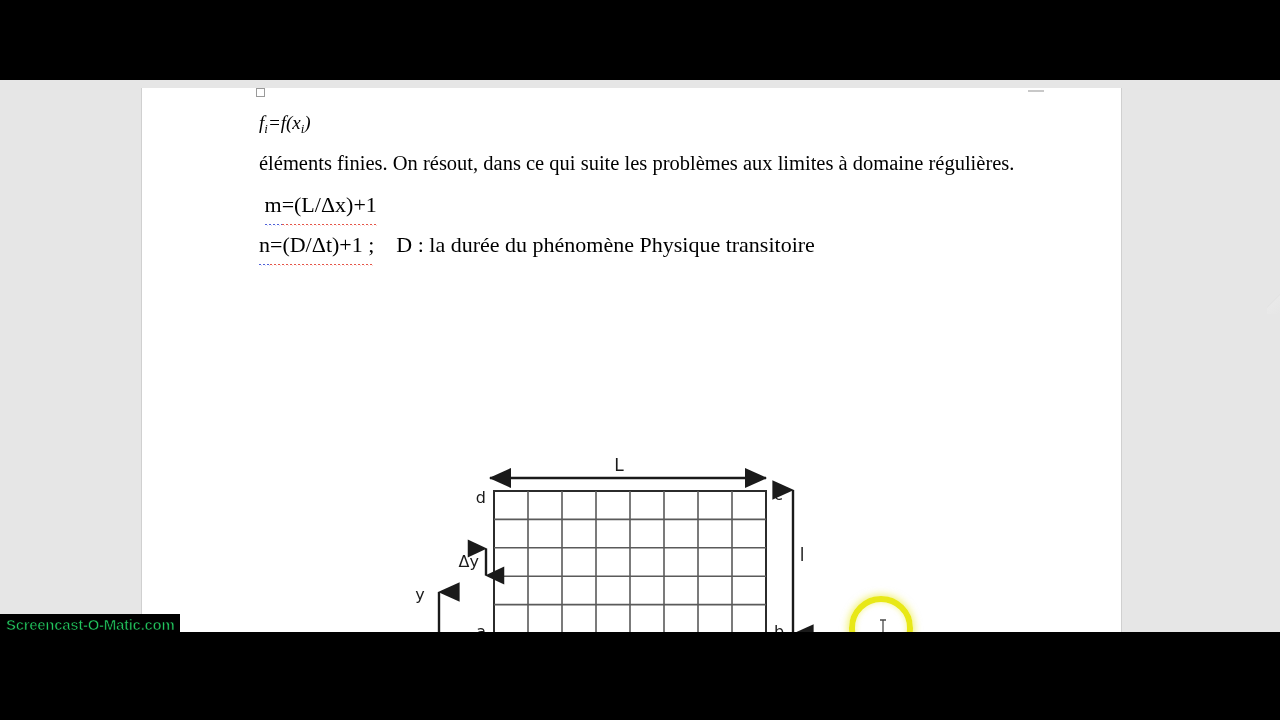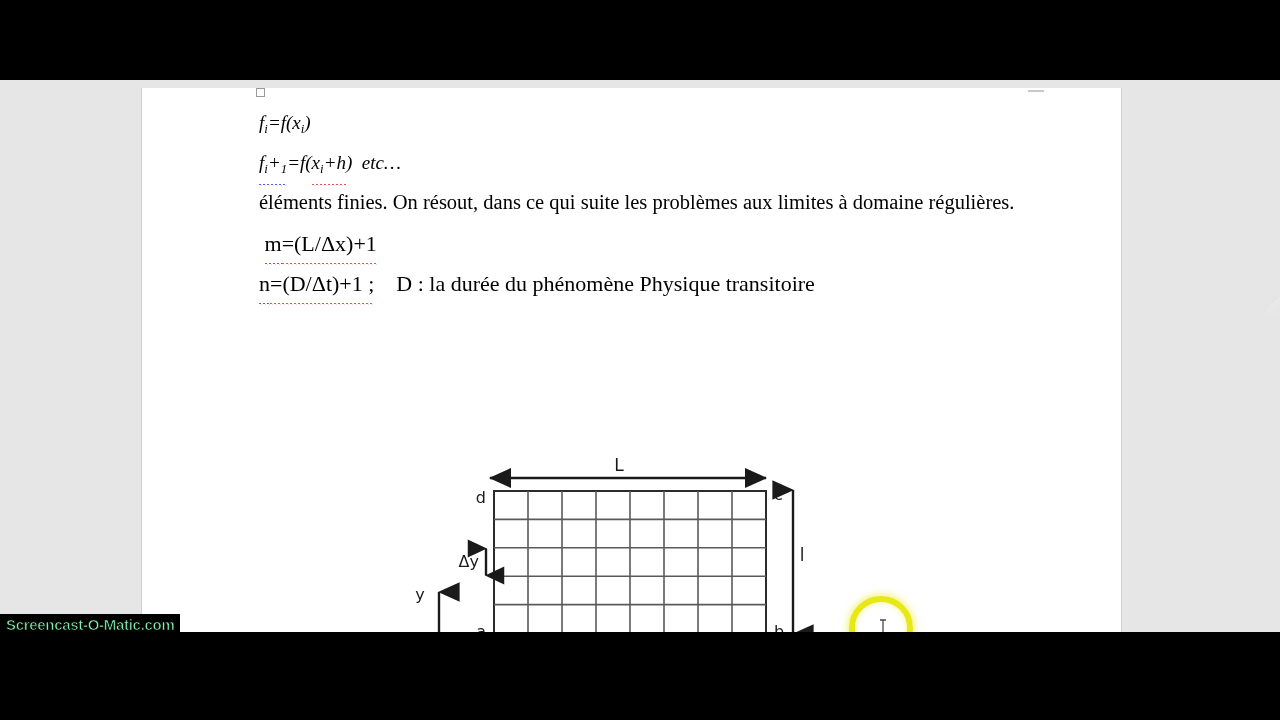--- a/index.html
+++ b/index.html
@@ -150,21 +150,21 @@
     height: 20px;
   }
 
   
   .watermark {
     position: absolute;
     left: 0px;
     top: 614px;
     padding: 2px 6px 3px 6px;
     background: #000000;
-    color: #86efac;
+    color: #22c55e;
     font-family: "Liberation Sans", sans-serif;
     font-weight: bold;
     font-size: 15px;
     letter-spacing: -0.3px;
     -webkit-text-stroke: 0.7px #000;
     text-shadow:
        1px 0 0 #000, -1px 0 0 #000, 0 1px 0 #000, 0 -1px 0 #000,
        1px 1px 0 #000, -1px -1px 0 #000, 1px -1px 0 #000, -1px 1px 0 #000;
   }
 
@@ -190,23 +190,20 @@
 
       <div class="margin-marker" style="left:114px; top:0px;"></div>
       <div class="margin-marker right" style="left:886px; top:2px;"></div>
 
       <div class="doc-body">
 
         <div class="fx">
           <i>f</i><sub><i>i</i></sub>=<i>f</i>(<i>x</i><sub><i>i</i></sub>)
         </div>
 
-        <div class="fx">
-          <span class="sq-blue"><i>f</i><sub><i>i</i></sub>+<sub><i>1</i></sub></span><i></i>=<i>f</i>(<span class="sq-red"><i>x</i><sub><i>i</i></sub>+<i>h</i></span>)&nbsp;&nbsp;<span>etc…</span>
-        </div>
 
 
         <div class="para">éléments finies. On résout, dans ce qui suite les problèmes aux limites à domaine régulières.</div>
 
 
 
         <div class="formula" style="padding-top:5px;">&nbsp;<span class="sq-blue">m</span><span class="sq-red">=(L/Δx)+1</span></div>
 
         <div class="formula"><span class="sq-blue">n</span><span class="sq-red">=(D/Δt)+1 ;</span>&nbsp;&nbsp;&nbsp;&nbsp;<span>D : la durée du phénomène  Physique transitoire</span></div>
 

